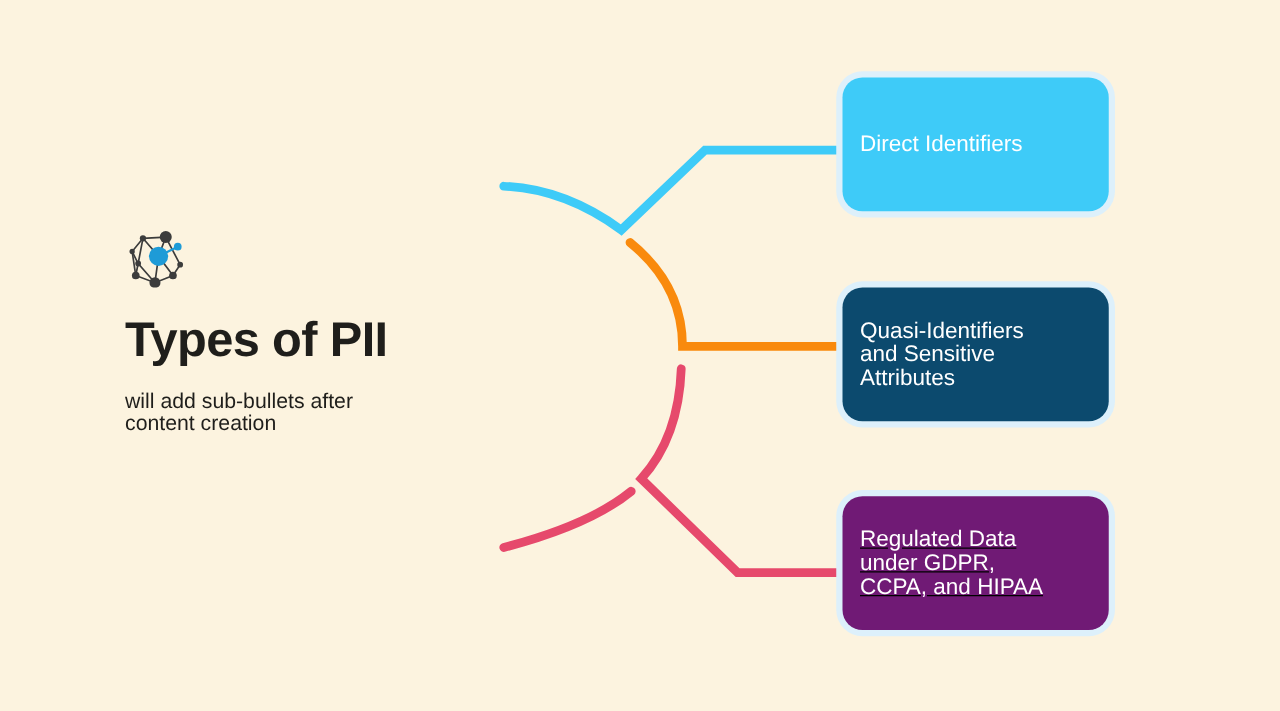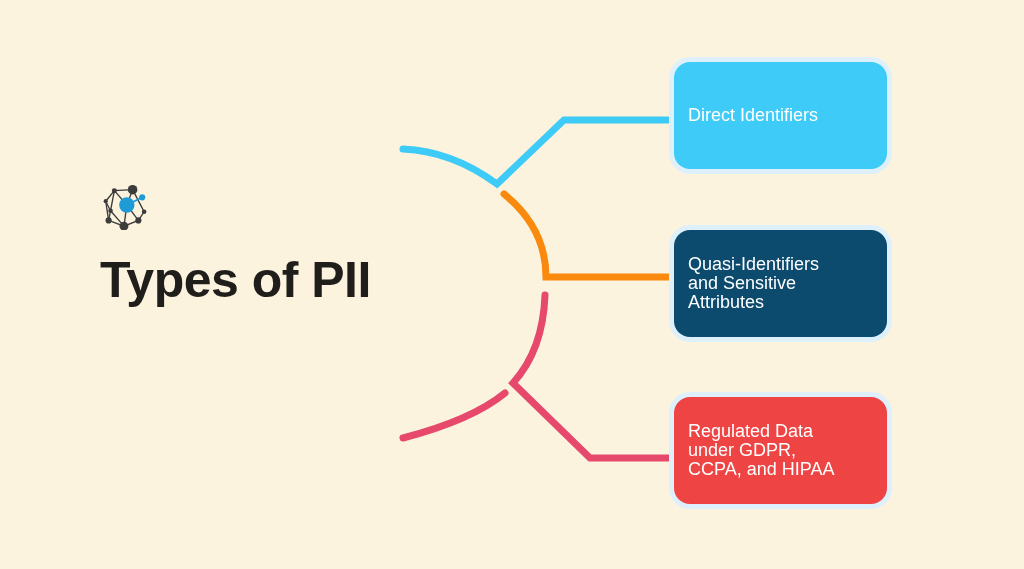--- a/index.html
+++ b/index.html
@@ -25,21 +25,21 @@
     left: 99px;
     top: 182px;
     width: 48px;
     height: 48px;
   }
 
   .title {
     position: absolute;
     left: 100px;
     top: 251px;
-    font-size: 50px;
+    font-size: 39px;
     font-weight: 700;
     letter-spacing: -0.5px;
     color: var(--ink, #1F1E1B);
   }
 
   .subtitle {
     position: absolute;
     left: 100px;
     top: 312px;
     width: 260px;
@@ -103,30 +103,32 @@
       <circle cx="47" cy="31" r="2.4"></circle>
     </g>
     <g>
       <line x1="29" y1="24" x2="45" y2="16" style="stroke:var(--logo-blue,#1E9BD7)" stroke-width="1.8"></line>
       <circle cx="29" cy="24" r="8" style="fill:var(--logo-blue,#1E9BD7)"></circle>
       <circle cx="45" cy="16" r="3.2" style="fill:var(--logo-blue,#1E9BD7)"></circle>
     </g>
   </svg>
 
   <h1 class="title">Types of PII</h1>
+  <p class="subtitle">will add sub-bullets after
+content creation</p>
 
   <div class="node node-1" style="background-color: rgb(62, 203, 248);">
     <span class="node-label">Direct Identifiers</span>
   </div>
 
   <div class="node node-2" style="background-color: #0c4a6e;">
     <span class="node-label">Quasi-Identifiers
 and Sensitive
 Attributes</span>
   </div>
 
-  <div class="node node-3" style="background-color: #ef4444;">
+  <div class="node node-3" style="background-color: #701a75; text-decoration: underline;">
     <span class="node-label">Regulated Data
 under GDPR,
 CCPA, and HIPAA</span>
   </div>
 
 </div>
 
 </body></html>

